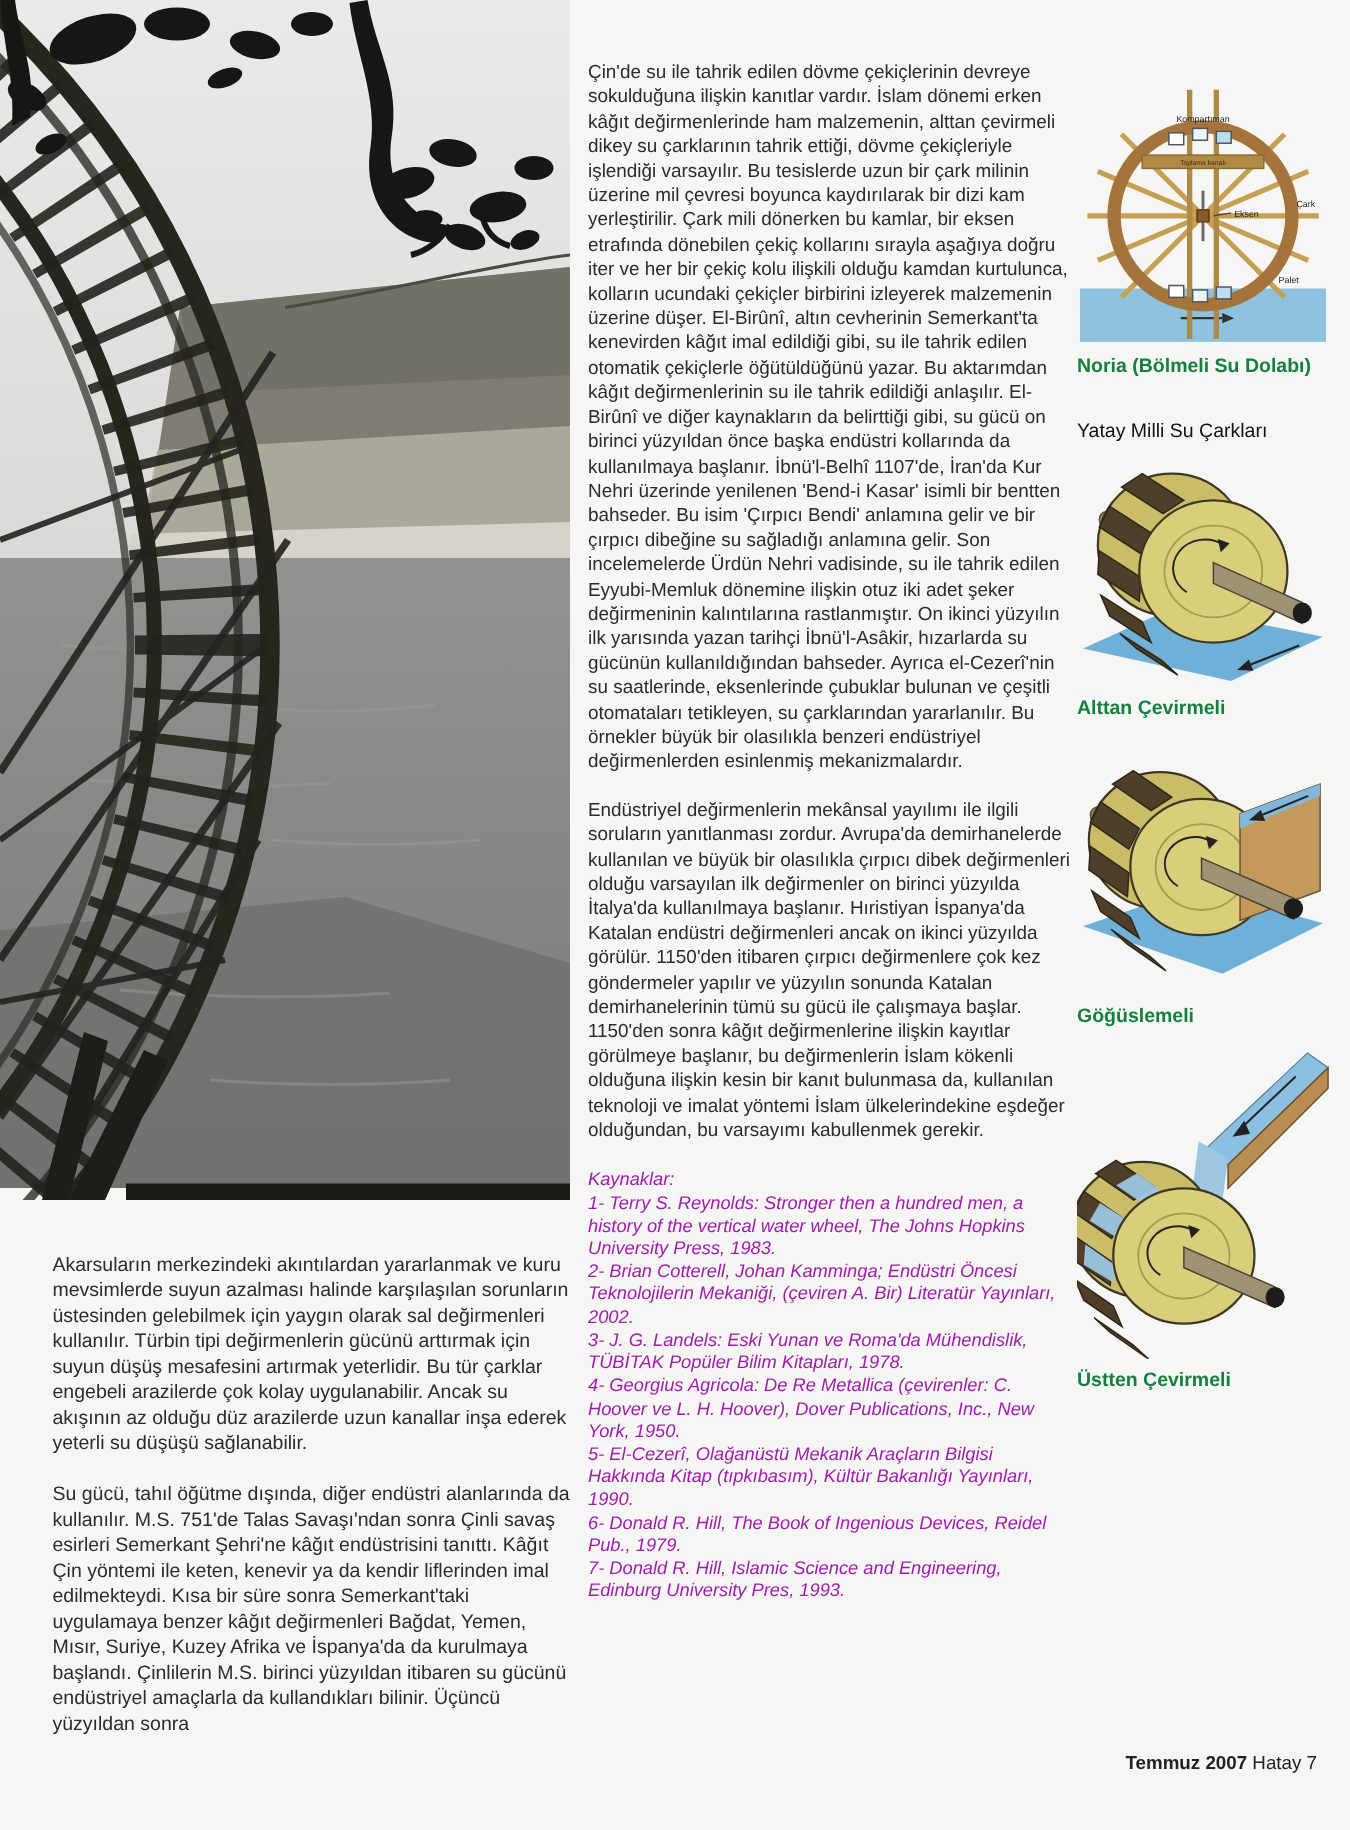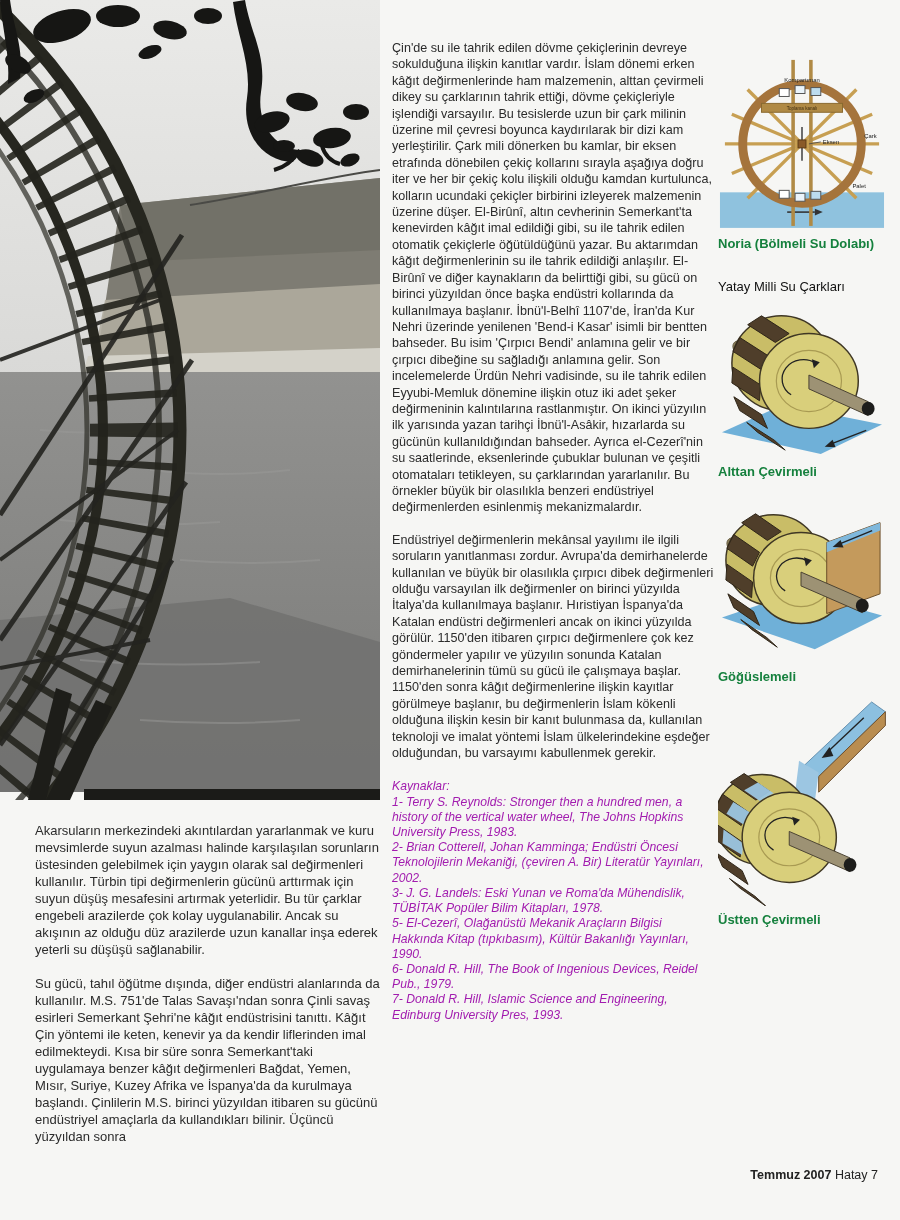--- a/index.html
+++ b/index.html
@@ -6,21 +6,21 @@
   .page{
     position:relative;width:900px;height:1220px;overflow:hidden;
     background:#f6f6f4;
     font-family:"Liberation Sans",sans-serif;color:#222;
   }
   
   .photo{position:absolute;left:0;top:0;width:380px;height:800px;}
   
   .left-col{position:absolute;left:35px;top:822px;width:347px;
     font-size:13px;line-height:17px;color:#2b2b2b;}
-  .left-col p{margin:0 0 17px 0;}
+  .left-col p{margin:12px 0 17px 0;}
   .mid-col{position:absolute;left:392px;top:40px;width:324px;
     font-size:12.6px;line-height:16.4px;color:#2b2b2b;}
   .mid-col p.body{margin:0 0 16px 0;}
   .sources{margin-top:18px;font-style:italic;font-size:12.2px;line-height:15.2px;color:#a21caf;}
   .sources p{margin:0;}
   
   .right-col{position:absolute;left:718px;top:42px;width:168px;}
   .diagram-caption{font-weight:bold;font-size:13px;color:#15803d;margin:6px 0 0 0;}
   .section-heading{font-weight:normal;font-size:13px;color:#111;margin:0;}
   .dg{display:block;}
@@ -115,20 +115,21 @@
   </div>
 
   <div class="mid-col">
     <p class="body">Çin'de su ile tahrik edilen dövme çekiçlerinin devreye sokulduğuna ilişkin kanıtlar vardır. İslam dönemi erken kâğıt değirmenlerinde ham malzemenin, alttan çevirmeli dikey su çarklarının tahrik ettiği, dövme çekiçleriyle işlendiği varsayılır. Bu tesislerde uzun bir çark milinin üzerine mil çevresi boyunca kaydırılarak bir dizi kam yerleştirilir. Çark mili dönerken bu kamlar, bir eksen etrafında dönebilen çekiç kollarını sırayla aşağıya doğru iter ve her bir çekiç kolu ilişkili olduğu kamdan kurtulunca, kolların ucundaki çekiçler birbirini izleyerek malzemenin üzerine düşer. El-Birûnî, altın cevherinin Semerkant'ta kenevirden kâğıt imal edildiği gibi, su ile tahrik edilen otomatik çekiçlerle öğütüldüğünü yazar. Bu aktarımdan kâğıt değirmenlerinin su ile tahrik edildiği anlaşılır. El-Birûnî ve diğer kaynakların da belirttiği gibi, su gücü on birinci yüzyıldan önce başka endüstri kollarında da kullanılmaya başlanır. İbnü'l-Belhî 1107'de, İran'da Kur Nehri üzerinde yenilenen 'Bend-i Kasar' isimli bir bentten bahseder. Bu isim 'Çırpıcı Bendi' anlamına gelir ve bir çırpıcı dibeğine su sağladığı anlamına gelir. Son incelemelerde Ürdün Nehri vadisinde, su ile tahrik edilen Eyyubi-Memluk dönemine ilişkin otuz iki adet şeker değirmeninin kalıntılarına rastlanmıştır. On ikinci yüzyılın ilk yarısında yazan tarihçi İbnü'l-Asâkir, hızarlarda su gücünün kullanıldığından bahseder. Ayrıca el-Cezerî'nin su saatlerinde, eksenlerinde çubuklar bulunan ve çeşitli otomataları tetikleyen, su çarklarından yararlanılır. Bu örnekler büyük bir olasılıkla benzeri endüstriyel değirmenlerden esinlenmiş mekanizmalardır.</p>
     <p class="body">Endüstriyel değirmenlerin mekânsal yayılımı ile ilgili soruların yanıtlanması zordur. Avrupa'da demirhanelerde kullanılan ve büyük bir olasılıkla çırpıcı dibek değirmenleri olduğu varsayılan ilk değirmenler on birinci yüzyılda İtalya'da kullanılmaya başlanır. Hıristiyan İspanya'da Katalan endüstri değirmenleri ancak on ikinci yüzyılda görülür. 1150'den itibaren çırpıcı değirmenlere çok kez göndermeler yapılır ve yüzyılın sonunda Katalan demirhanelerinin tümü su gücü ile çalışmaya başlar. 1150'den sonra kâğıt değirmenlerine ilişkin kayıtlar görülmeye başlanır, bu değirmenlerin İslam kökenli olduğuna ilişkin kesin bir kanıt bulunmasa da, kullanılan teknoloji ve imalat yöntemi İslam ülkelerindekine eşdeğer olduğundan, bu varsayımı kabullenmek gerekir.</p>
     <div class="sources">
       <p>Kaynaklar:</p>
       <p>1- Terry S. Reynolds: Stronger then a hundred men, a history of the vertical water wheel, The Johns Hopkins University Press, 1983.</p>
       <p>2- Brian Cotterell, Johan Kamminga; Endüstri Öncesi Teknolojilerin Mekaniği, (çeviren A. Bir) Literatür Yayınları, 2002.</p>
       <p>3- J. G. Landels: Eski Yunan ve Roma'da Mühendislik, TÜBİTAK Popüler Bilim Kitapları, 1978.</p>
+      <p>4- Georgius Agricola: De Re Metallica (çevirenler: C. Hoover ve L. H. Hoover), Dover Publications, Inc., New York, 1950.</p>
       <p>5- El-Cezerî, Olağanüstü Mekanik Araçların Bilgisi Hakkında Kitap (tıpkıbasım), Kültür Bakanlığı Yayınları, 1990.</p>
       <p>6- Donald R. Hill, The Book of Ingenious Devices, Reidel Pub., 1979.</p>
       <p>7- Donald R. Hill, Islamic Science and Engineering, Edinburg University Pres, 1993.</p>
     </div>
   </div>
 
   <div class="right-col">
 
     <div class="noria-wrap">
       <svg class="dg" width="168" height="188" viewBox="0 0 170 190">

